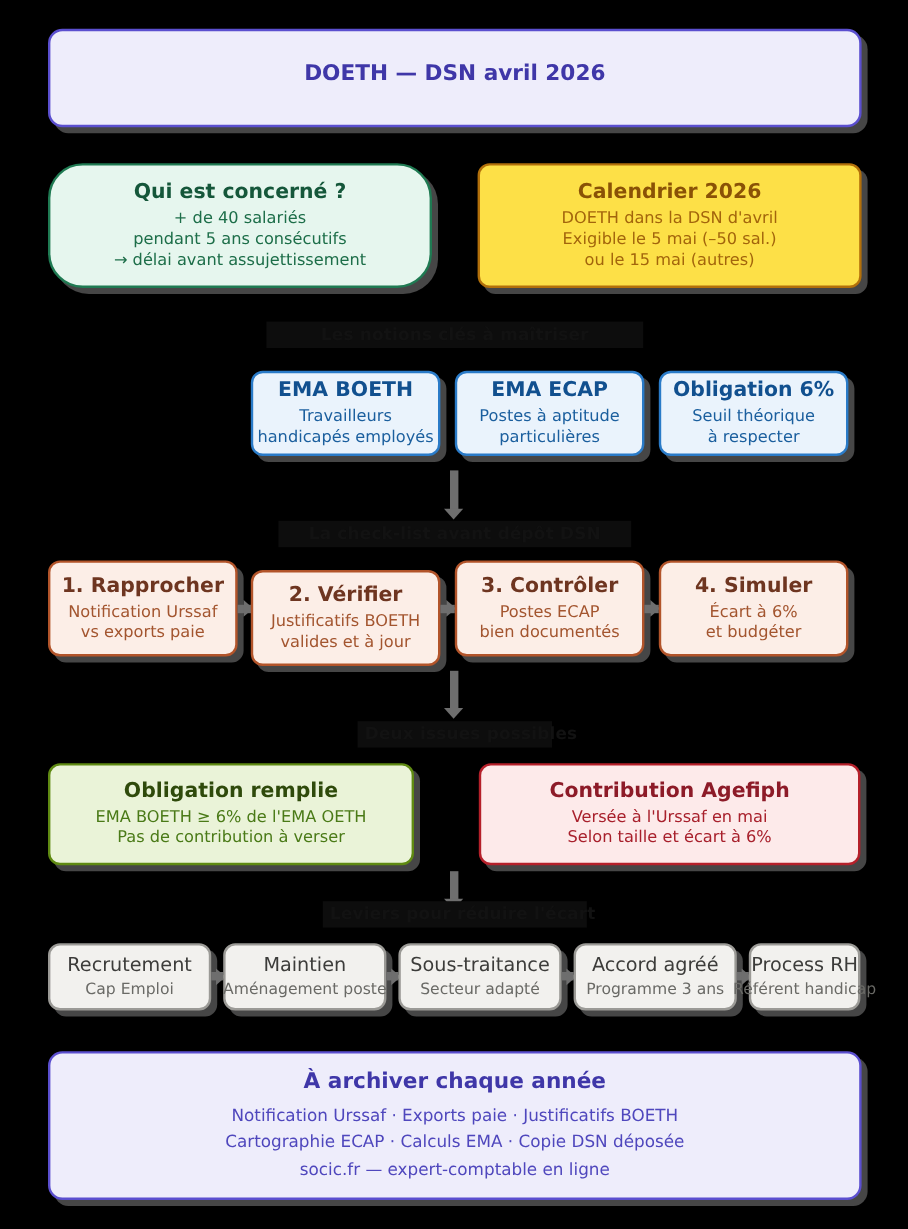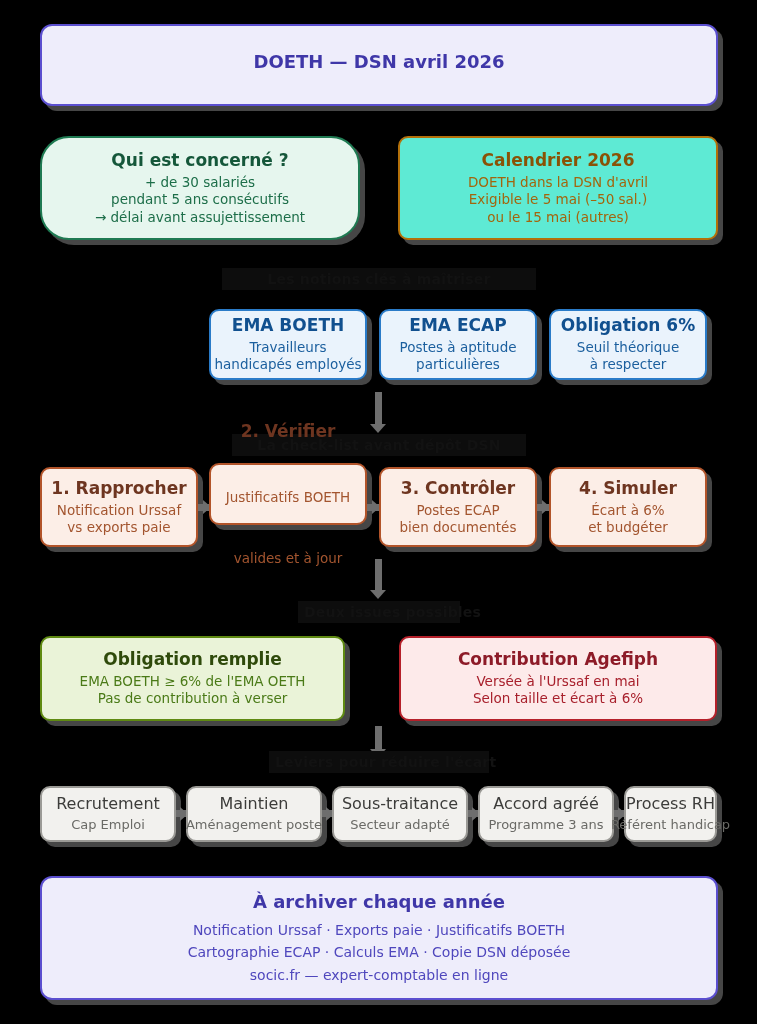--- a/index.html
+++ b/index.html
@@ -63,21 +63,21 @@
 
   
   .p-indigo { background:#eeedfb; border-color:#5b4fcf; }
   .p-indigo .title { color:#3f37a8; font-weight:700; }
   .p-indigo .sub   { color:#4f47bd; }
 
   .p-green  { background:#e6f6ee; border-color:#1f7a52; }
   .p-green .title { color:#15573a; font-weight:700; }
   .p-green .sub   { color:#1d6e49; }
 
-  .p-orange { background:#5eead4; border-color:#b3700a; }
+  .p-orange { background:#fde047; border-color:#b3700a; }
   .p-orange .title { color:#8a5206; font-weight:700; }
   .p-orange .sub   { color:#a3650c; }
 
   .p-blue   { background:#eaf3fc; border-color:#2a7bc8; }
   .p-blue .title { color:#11508f; font-weight:700; }
   .p-blue .sub   { color:#1b5f9e; }
 
   .p-peach  { background:#fceee7; border-color:#b2542a; }
   .p-peach .title { color:#6e3520; font-weight:700; }
   .p-peach .sub   { color:#a3552f; }
@@ -138,21 +138,21 @@
 <body>
 
 <div class="canvas">
 
   <div class="card banner p-indigo" style="left:40px; top:24px; width:678px; height:82px;">
     <div class="t title">DOETH — DSN avril 2026</div>
   </div>
 
   <div class="card p-green" style="left:40px; top:136px; width:320px; height:104px;border-radius:29px;">
     <div class="t title">Qui est concerné ?</div>
-    <div class="t sub">+ de 30 salariés</div>
+    <div class="t sub">+ de 40 salariés</div>
     <div class="t sub">pendant 5 ans consécutifs</div>
     <div class="t sub">→ délai avant assujettissement</div>
   </div>
 
   <div class="card p-orange" style="left:398px; top:136px; width:320px; height:104px;">
     <div class="t title">Calendrier 2026</div>
     <div class="t sub">DOETH dans la DSN d'avril</div>
     <div class="t sub">Exigible le 5 mai (–50 sal.)</div>
     <div class="t sub">ou le 15 mai (autres)</div>
   </div>
@@ -181,21 +181,21 @@
   <div class="band" style="left:232px; top:434px; width:294px; height:22px; line-height:18px;">La check-list avant dépôt DSN</div>
 
   <div class="card p-peach" style="left:40px; top:467px; width:158px; height:80px;">
     <div class="t title">1. Rapprocher</div>
     <div class="t sub">Notification Urssaf</div>
     <div class="t sub">vs exports paie</div>
   </div>
   <div class="h-conn" style="left:198px; top:504px; width:12px;"></div>
   <div class="h-arrow" style="left:203px; top:500px;"></div>
 
-  <div class="card p-peach" style="left:209px; top:463px; width:158px; height:62px;gap:44px;">
+  <div class="card p-peach" style="left:209px; top:475px; width:158px; height:80px;">
     <div class="t title">2. Vérifier</div>
     <div class="t sub">Justificatifs BOETH</div>
     <div class="t sub">valides et à jour</div>
   </div>
   <div class="h-conn" style="left:367px; top:504px; width:12px;"></div>
   <div class="h-arrow" style="left:372px; top:500px;"></div>
 
   <div class="card p-peach" style="left:379px; top:467px; width:158px; height:80px;">
     <div class="t title">3. Contrôler</div>
     <div class="t sub">Postes ECAP</div>

